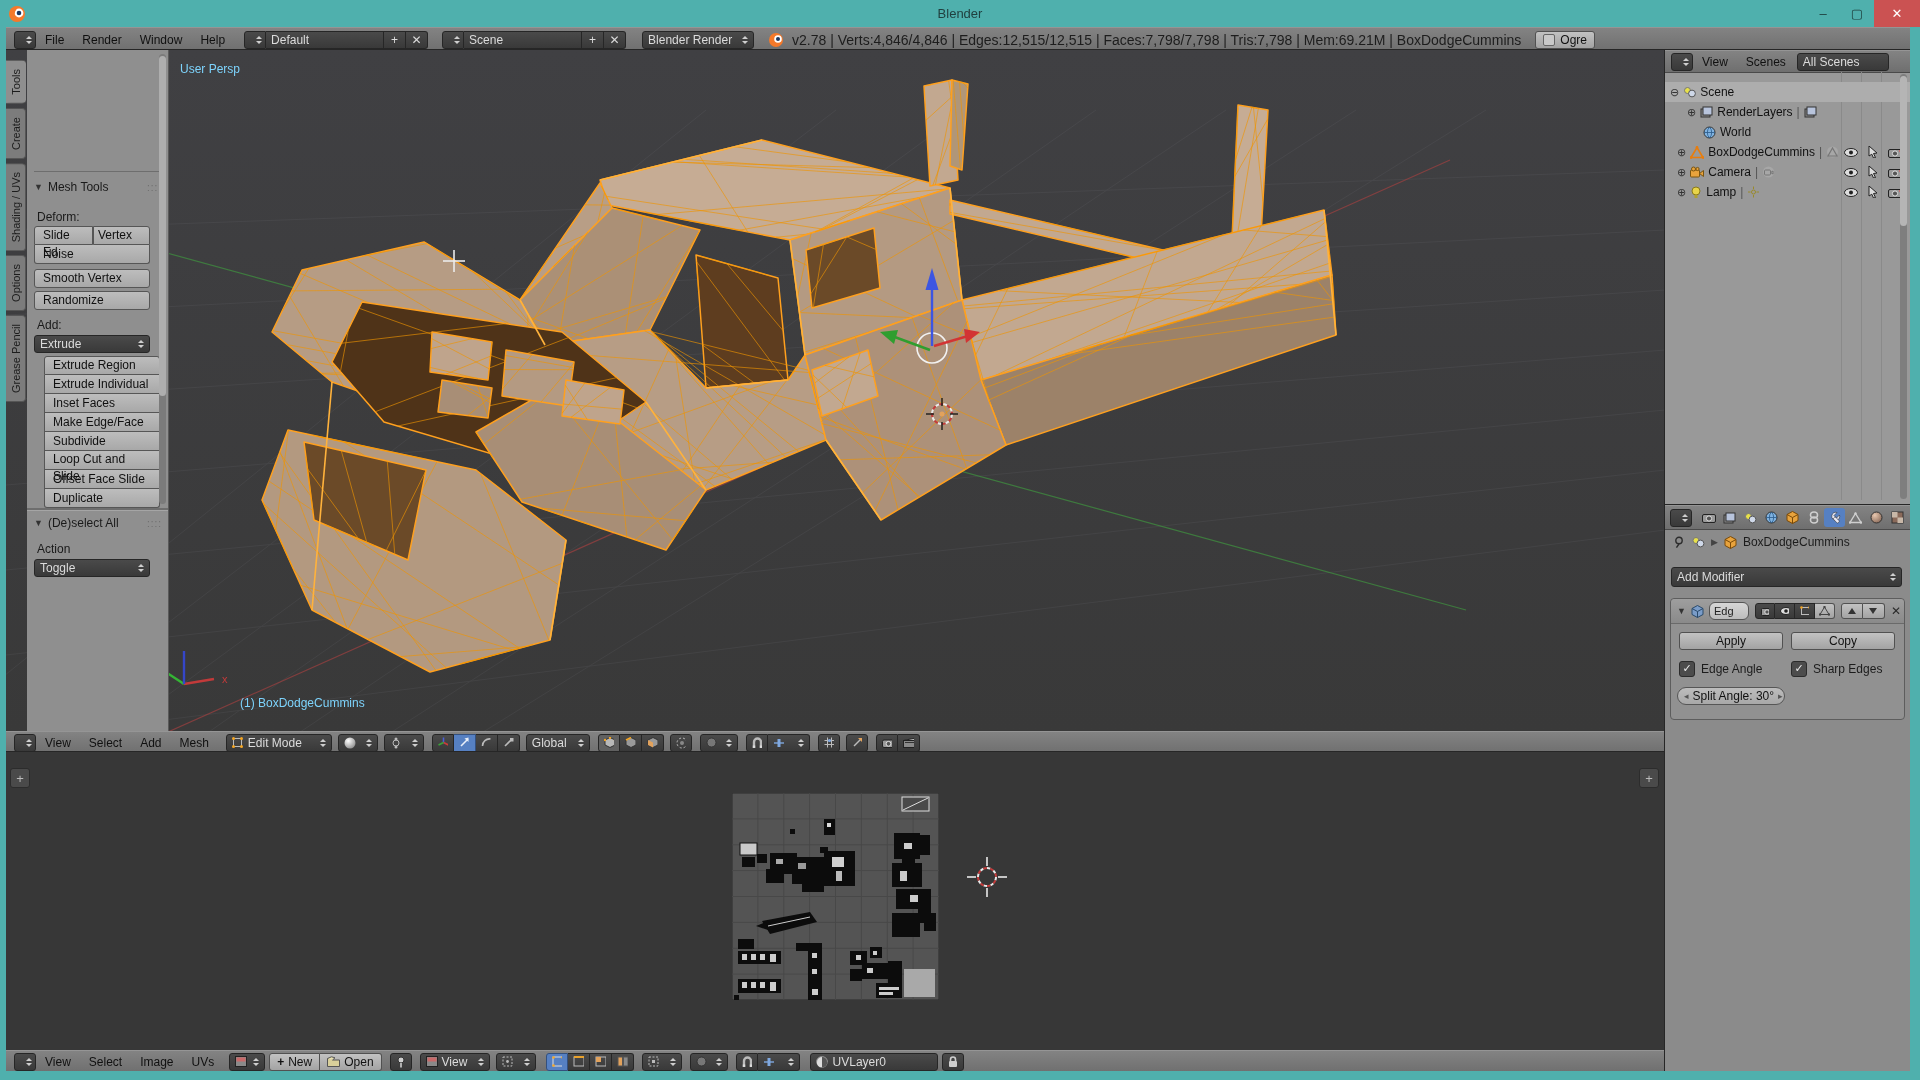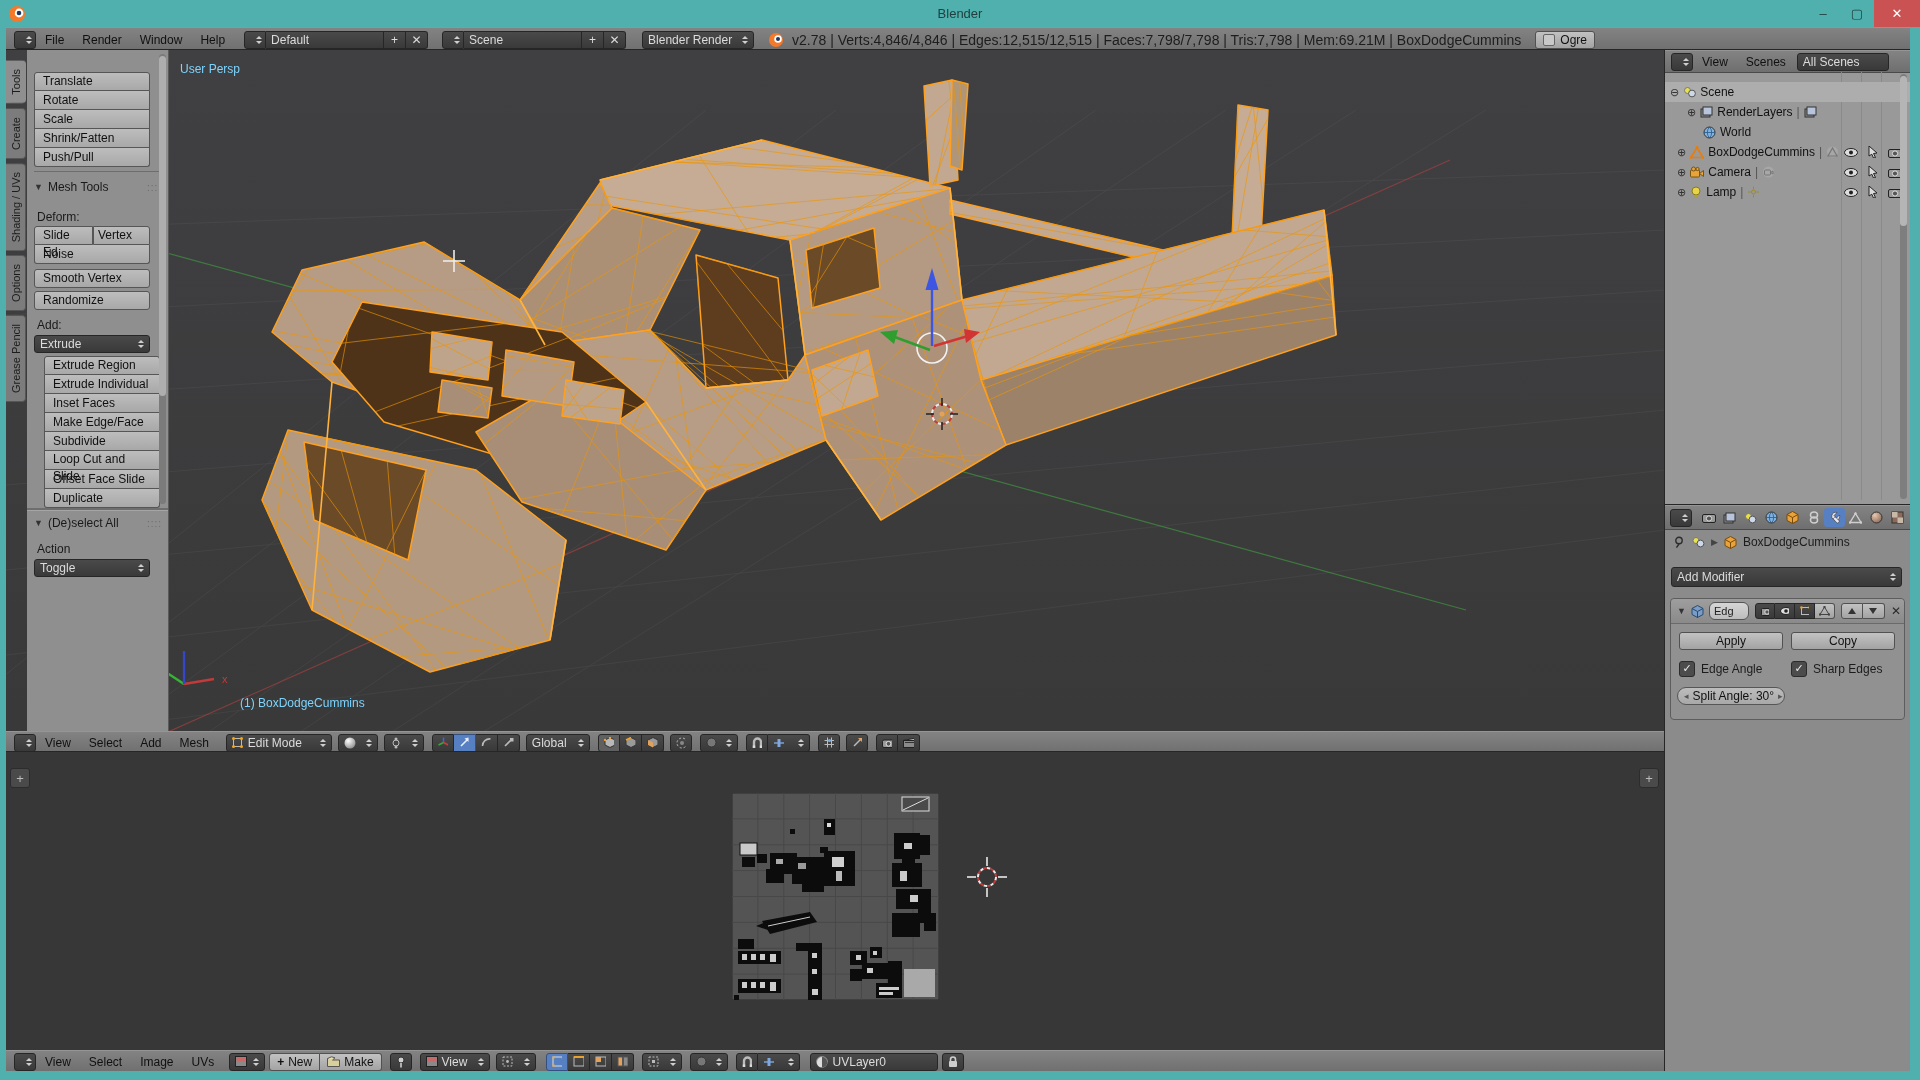--- a/index.html
+++ b/index.html
@@ -477,27 +477,20 @@
     <span class="abs vp-label" style="left:234px;top:646px;">(1) BoxDodgeCummins</span>
 
     <div class="abs vtabs">
       <div class="vtab active">Tools</div>
       <div class="vtab">Create</div>
       <div class="vtab">Shading / UVs</div>
       <div class="vtab">Options</div>
       <div class="vtab">Grease Pencil</div>
     </div>
     <div class="abs shelf">
-      <div class="abs vgrp" style="left:7px;top:22px;">
-        <button class="tsb">Translate</button>
-        <button class="tsb">Rotate</button>
-        <button class="tsb">Scale</button>
-        <button class="tsb">Shrink/Fatten</button>
-        <button class="tsb">Push/Pull</button>
-      </div>
       <div class="abs" style="left:7px;top:121px;width:128px;height:1px;background:#6e6e6e;"></div>
       <div class="abs panel-hd" style="left:7px;top:130px;width:128px;">
         <span style="font-size:9px;color:#333;">▼</span>
         <span>Mesh Tools</span>
         <span class="dots">::::</span>
       </div>
       <span class="abs shelf-label" style="left:10px;top:160px;">Deform:</span>
       <div class="abs vgrp" style="left:7px;top:176px;">
         <div class="grp-join" style="display:flex;width:116px;">
           <button class="tsb" style="width:59px;border-top-width:1px;border-radius:3px 0 0 0;">Slide Ed</button>
@@ -839,21 +832,21 @@
       <span class="grp-join" style="display:flex;margin-left:4px;">
         <span class="btl" style="gap:4px;">
           <span style="font-weight:bold;">+</span>
           <span>New</span>
         </span>
         <span class="btl" style="gap:4px;">
           <svg width="13" height="11">
               <path d="M0.5 2.5 L4.5 2.5 L5.5 4 L12.5 4 L12.5 10.5 L0.5 10.5 Z" fill="#d8cf9a" stroke="#555"></path>
               <path d="M0.5 2.5 L4.5 0.8 L8 1.8 L5.5 4" fill="#e8e0b0" stroke="#555"></path>
             </svg>
-          <span>Make</span>
+          <span>Open</span>
         </span>
       </span>
       <span class="ddk icbtn" style="margin-left:8px;">
           <svg width="10" height="12">
             <circle cx="5" cy="4" r="3" fill="#cfcfcf" stroke="#333"></circle>
             <line x1="5" y1="7" x2="5" y2="11.5" stroke="#cfcfcf" stroke-width="1.6"></line>
           </svg>
         </span>
       <span class="ddk" style="width:70px;margin-left:8px;">
         <svg width="12" height="11" style="margin-right:4px;">

